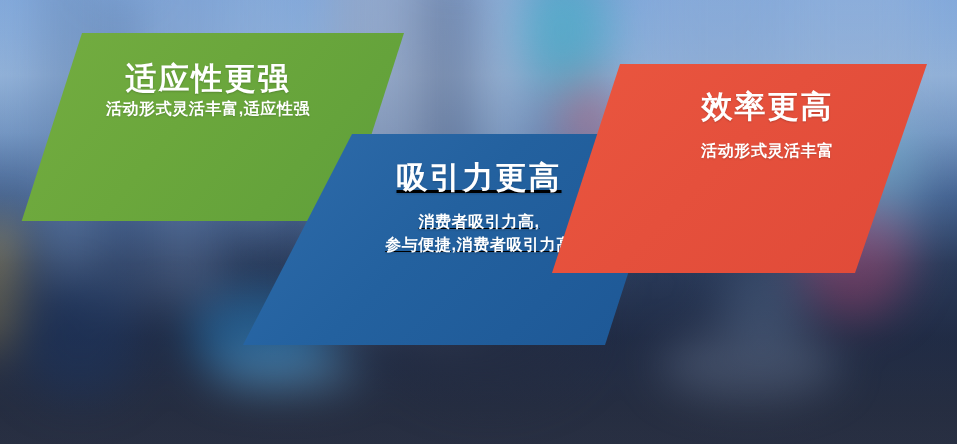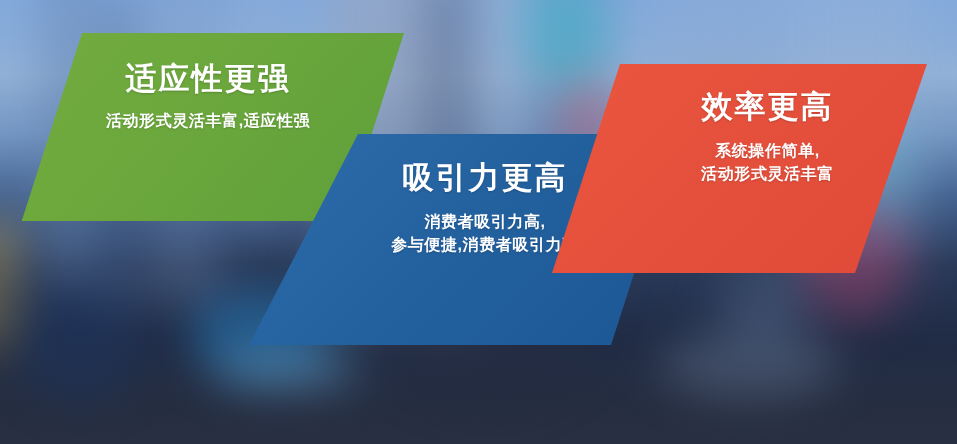--- a/index.html
+++ b/index.html
@@ -111,26 +111,27 @@
   
   #panel-green {
     left: 4px; top: 33px; width: 400px; height: 188px;
     z-index: 3;
   }
   #panel-green .panel-shape {
     background: linear-gradient(130deg, #74ad41 0%, #6ba73c 45%, #5f9f3a 100%);
     clip-path: polygon(78px 0px, 400px 0px, 332px 212px, 10px 212px);
   }
   #panel-green .panel-content { padding-top: 28px; padding-left: 8px; }
-  #panel-green .p-sub { margin-top: 12px; }
+  #panel-green .p-sub { margin-top: 0; }
 
   
   #panel-blue {
-    left: 249px; top: 134px; width: 430px; height: 211px;
+    left: 243px; top: 134px; width: 430px; height: 211px;
     z-index: 4;
+    text-decoration: underline;
   }
   #panel-blue .panel-shape {
     background: linear-gradient(135deg, #2f6cab 0%, #23619f 45%, #1d5795 100%);
     clip-path: polygon(109px 0px, 430px 0px, 362px 211px, 0px 211px);
   }
   #panel-blue .panel-content { padding-top: 26px; padding-left: 42px; }
   #panel-blue .p-sub { margin-top: 14px; }
 
   
   #panel-red {
@@ -200,19 +201,18 @@
         <span class="sub-line">参与便捷,消费者吸引力高</span>
       </div>
     </div>
   </div>
 
   <div class="panel" id="panel-red">
     <div class="panel-shape"></div>
     <div class="panel-content">
       <div class="p-title">效率更高</div>
       <div class="p-sub">
-        <span class="sub-line">系统操作简单,</span>
         <span class="sub-line">活动形式灵活丰富</span>
       </div>
     </div>
   </div>
 
 </div>
 
 </body></html>

